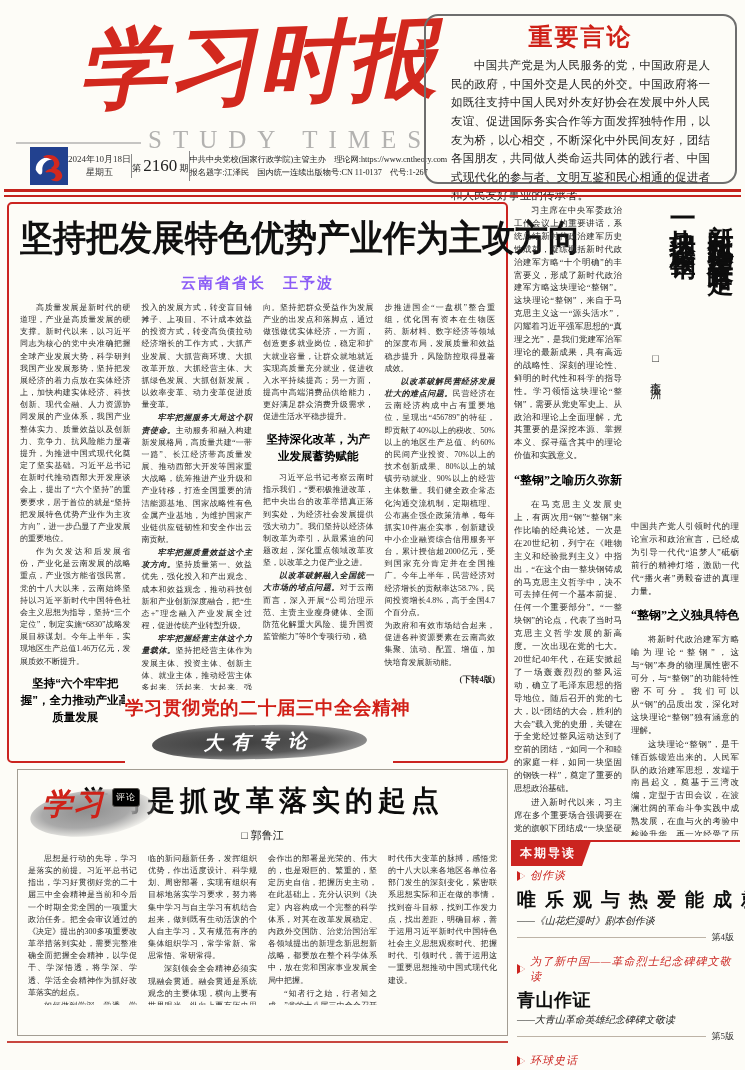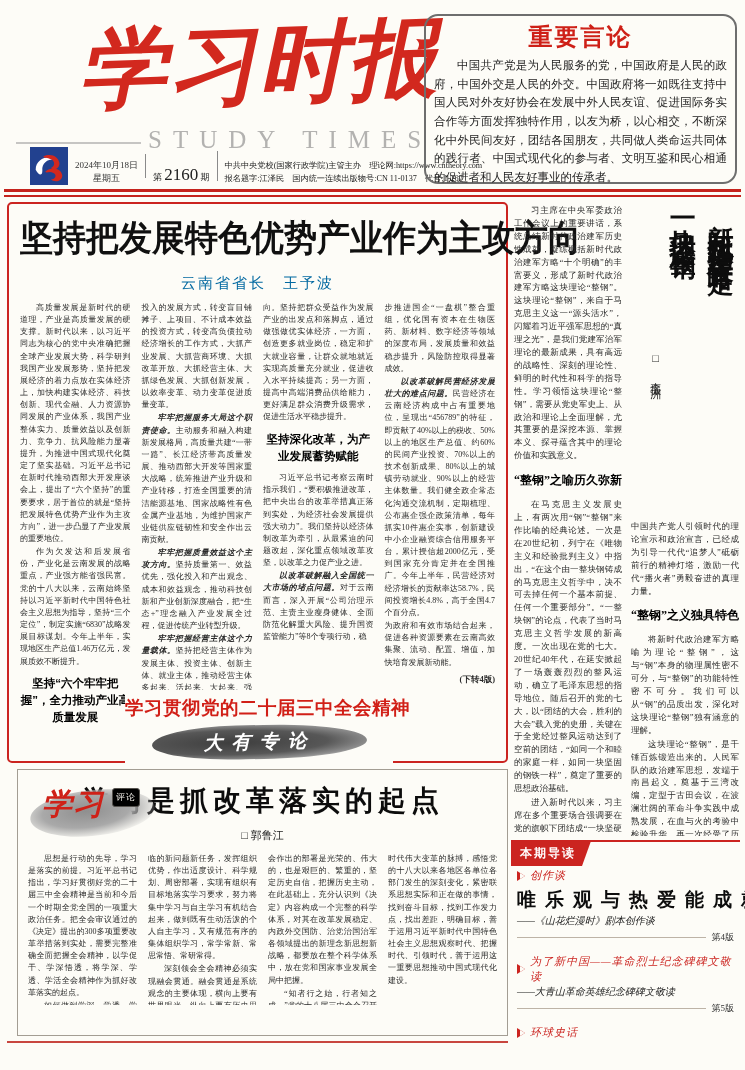--- a/index.html
+++ b/index.html
@@ -7,43 +7,43 @@
         font-family:"Liberation Serif","DejaVu Serif",serif;color:#222;}
   .sans{font-family:"Liberation Sans","DejaVu Sans",sans-serif;}
 
   
   .masthead-title{position:absolute;left:78px;top:12px;width:350px;text-align:center;
     font-size:88px;line-height:1.2;font-weight:900;font-style:italic;color:#d2281e;
     letter-spacing:2px;transform:rotate(-2deg);white-space:nowrap;}
   .masthead-en{position:absolute;left:148px;top:126px;font-size:25px;letter-spacing:11px;
     color:#b3b2b0;font-family:"Liberation Serif",serif;}
   .en-line{position:absolute;left:16px;top:142px;width:125px;height:2px;background:#c6c5c3;}
-  .info-row{position:absolute;left:30px;top:147px;width:400px;display:flex;align-items:flex-end;gap:7px;}
+  .info-row{position:absolute;left:30px;top:147px;width:400px;display:flex;align-items:center;}
   .logo{width:38px;height:38px;flex:0 0 38px;}
   .date-block{text-align:center;font-size:9px;line-height:1.45;color:#333;white-space:nowrap;}
   .vline{width:0;border-left:1px solid #8a8a8a;align-self:center;}
   .v26{height:24px;} .v30{height:30px;}
   .issue-block{font-size:9px;white-space:nowrap;color:#222;}
   .issue-no{font-size:17px;font-family:"Liberation Serif",serif;}
   .pub-block{font-size:8.2px;line-height:1.6;color:#222;white-space:nowrap;}
 
   .quote-box{position:absolute;left:424px;top:14px;width:313px;height:170px;box-sizing:border-box;
-    border:2px solid #6e6e6e;border-radius:14px;padding:5px 8px;}
+    border:2px solid #6e6e6e;border-radius:14px;padding:5px 25px;}
   .quote-title{text-align:center;color:#ce2017;font-size:24px;font-weight:900;letter-spacing:2px;margin:0 0 3px;}
   .quote-body{font-size:11.5px;line-height:1.62;text-align:justify;text-indent:2em;color:#1d1d1d;margin:0;}
 
   .red-rule{position:absolute;left:4px;right:4px;top:189px;height:3px;
     border-top:3px solid #c5231d;border-bottom:2px solid #c5231d;}
 
   
   .main-box{position:absolute;left:7px;top:202px;width:501px;height:561px;box-sizing:border-box;
     border:2.5px solid #cb2420;border-radius:5px;padding:8px 11px;}
   .main-headline{margin:4px 0 0;text-align:center;font-size:33px;font-weight:900;color:#101010;
     letter-spacing:0;transform:scaleY(1.08);white-space:nowrap;}
-  .main-byline{text-align:center;font-size:15px;letter-spacing:2px;margin:13px 0 9px;color:#0369a1;}
+  .main-byline{text-align:center;font-size:15px;letter-spacing:2px;margin:13px 0 9px;color:#8b5cf6;font-weight:bold;}
   .cols{display:flex;gap:11px;height:423px;overflow:hidden;}
   .col{flex:1;min-width:0;font-size:8px;line-height:1.52;text-align:justify;color:#2a2a2a;}
   .para{margin:0 0 1px;text-indent:2em;}
   .para.cont{text-indent:0;}
   .para.sub{text-indent:0;text-align:center;font-weight:700;font-size:11.5px;line-height:1.5;
     margin:7px 0;color:#000;font-family:"Liberation Sans","DejaVu Sans",sans-serif;}
   .para.jump{text-indent:0;text-align:right;font-weight:700;font-size:8.5px;margin-top:4px;}
   .para .lead{font-style:italic;font-weight:700;}
   .banner{position:absolute;left:116px;top:486px;width:268px;text-align:center;background:#fdfcf7;padding:5px 0 7px;}
   .banner-text{color:#d11f17;font-weight:900;font-size:18.5px;letter-spacing:0.5px;white-space:nowrap;
@@ -247,20 +247,21 @@
         <span class="d-page">第4版</span>
       </div>
     </div>
 
     <div class="d-item">
       <div class="d-tag">
         <span class="tri"></span>
           <span class="tri small"></span>
         <span>为了新中国——革命烈士纪念碑碑文敬读</span>
       </div>
+      <div class="d-headline">青山作证</div>
       <div class="d-sub">——大青山革命英雄纪念碑碑文敬读</div>
       <div class="d-pageline">
         <span class="d-line"></span>
         <span class="d-page">第5版</span>
       </div>
     </div>
 
     <div class="d-item">
       <div class="d-tag">
         <span class="tri"></span>

